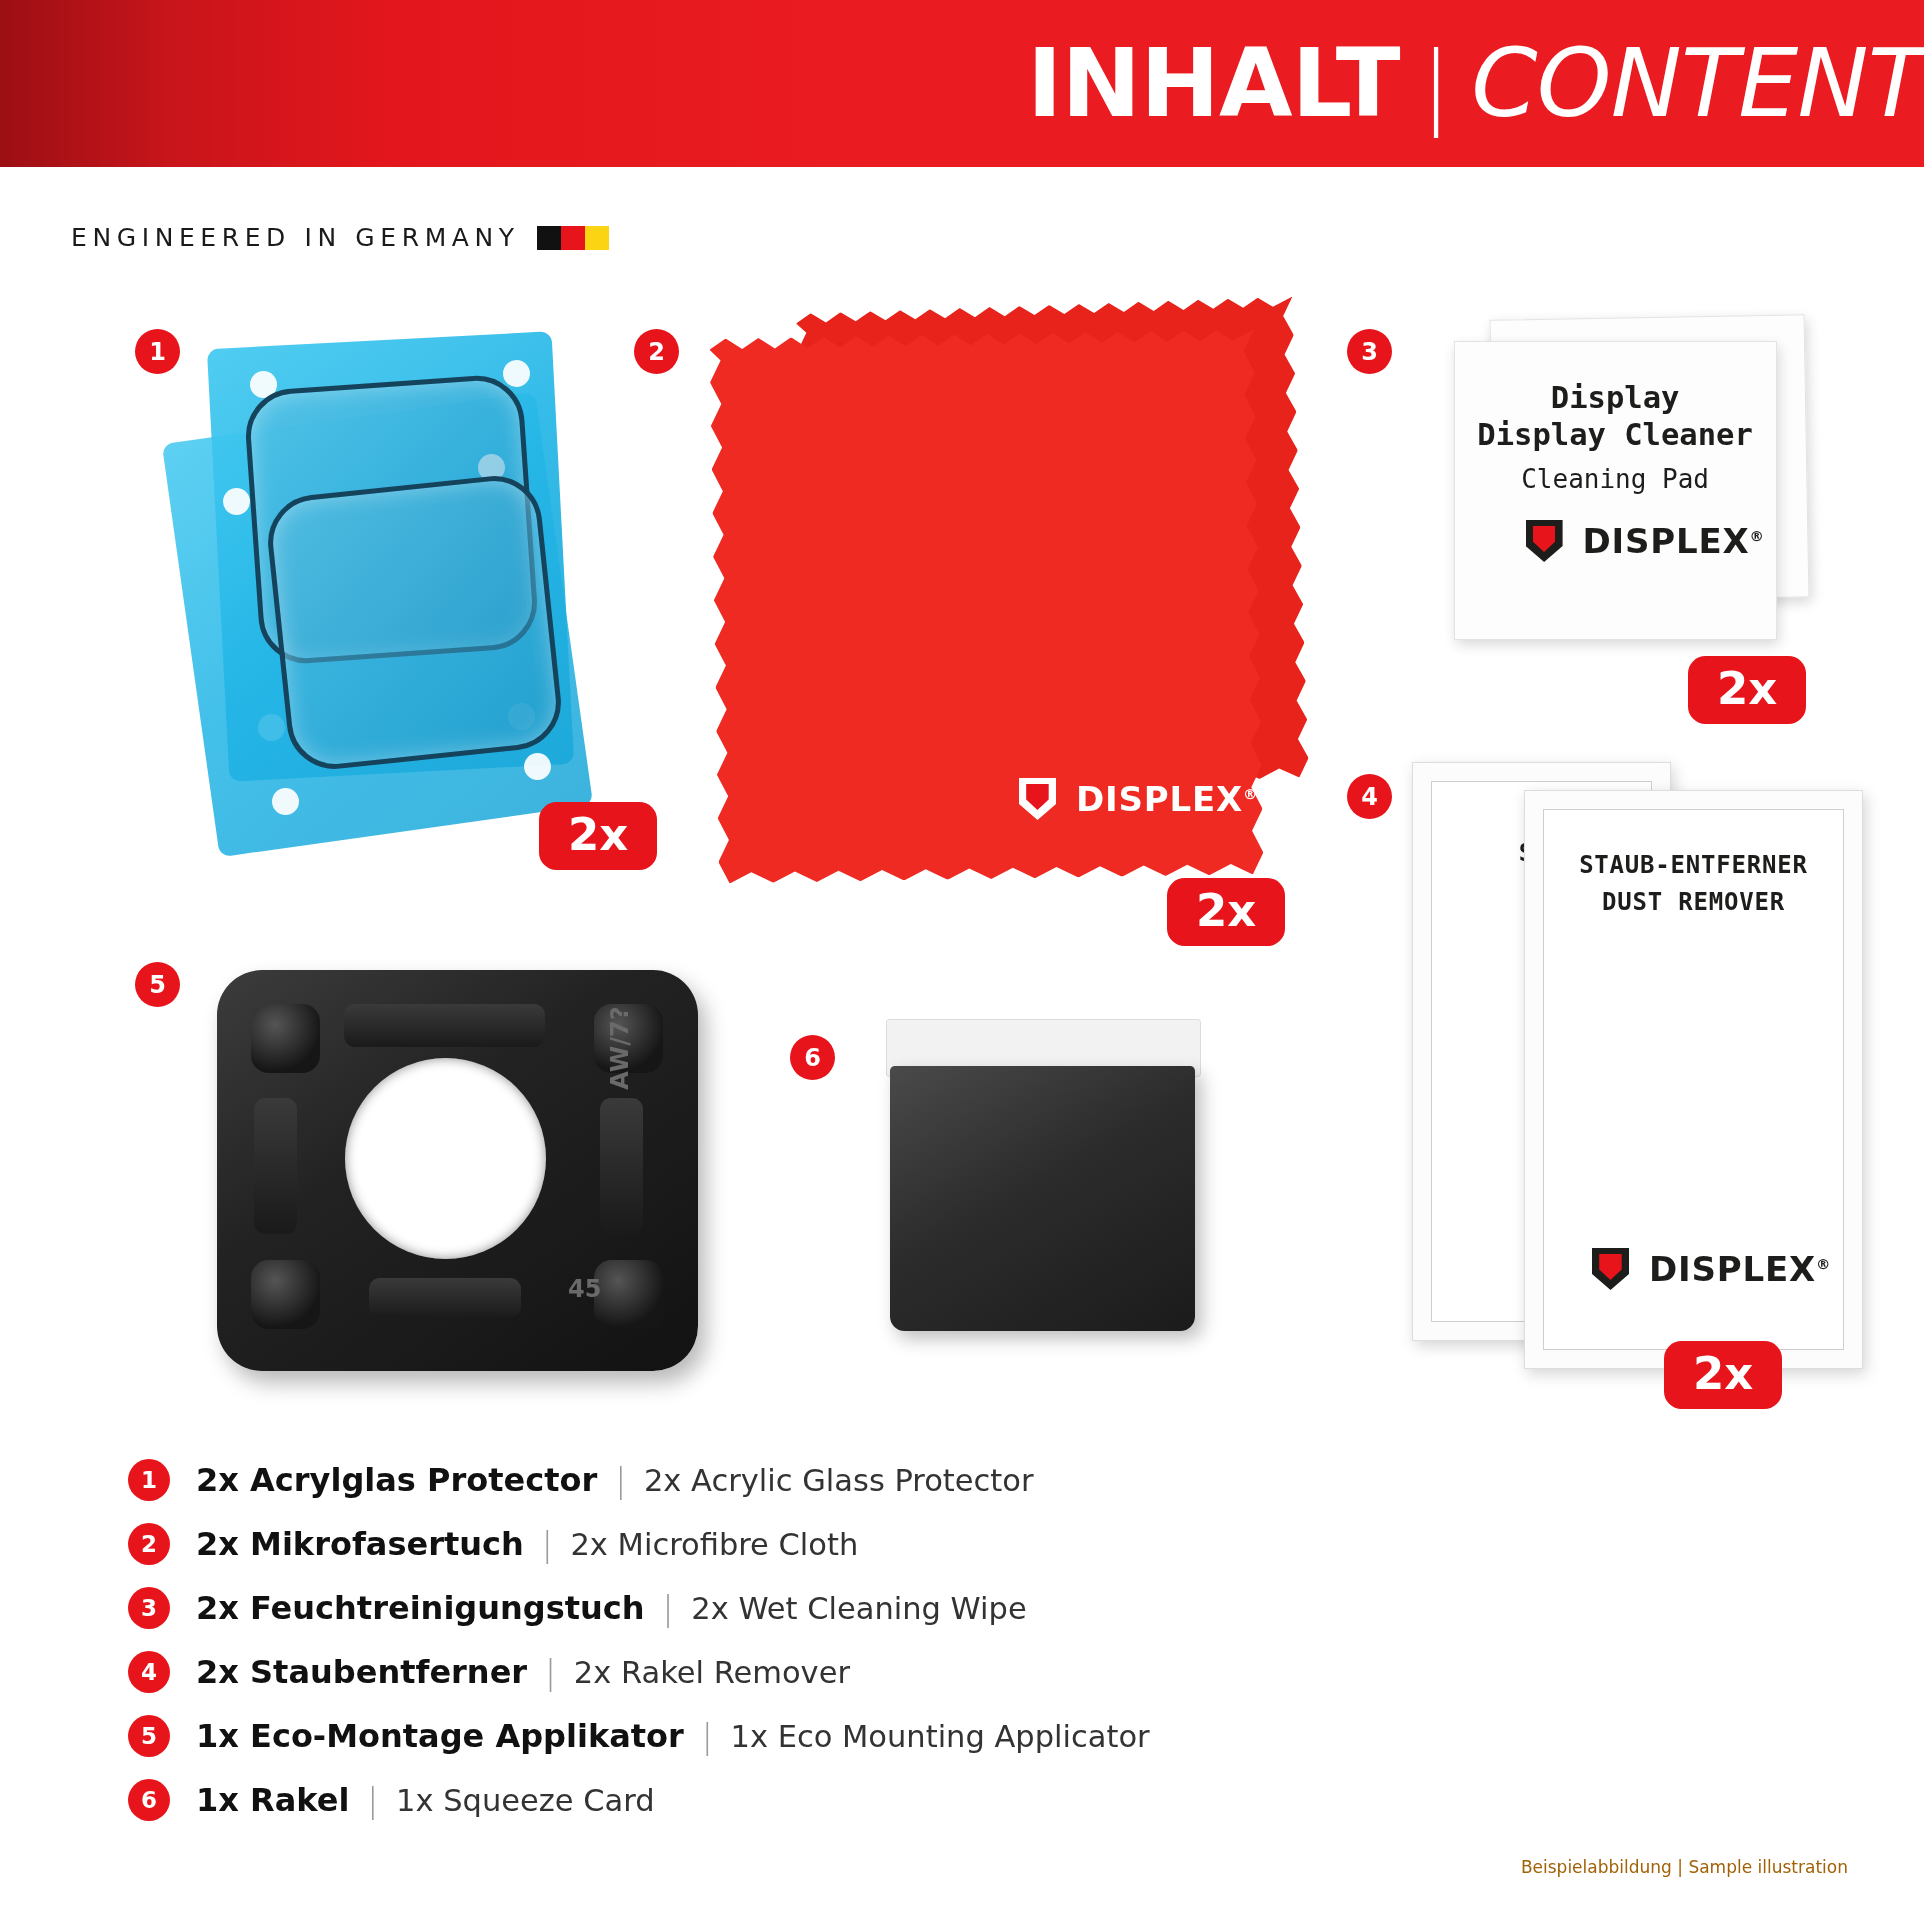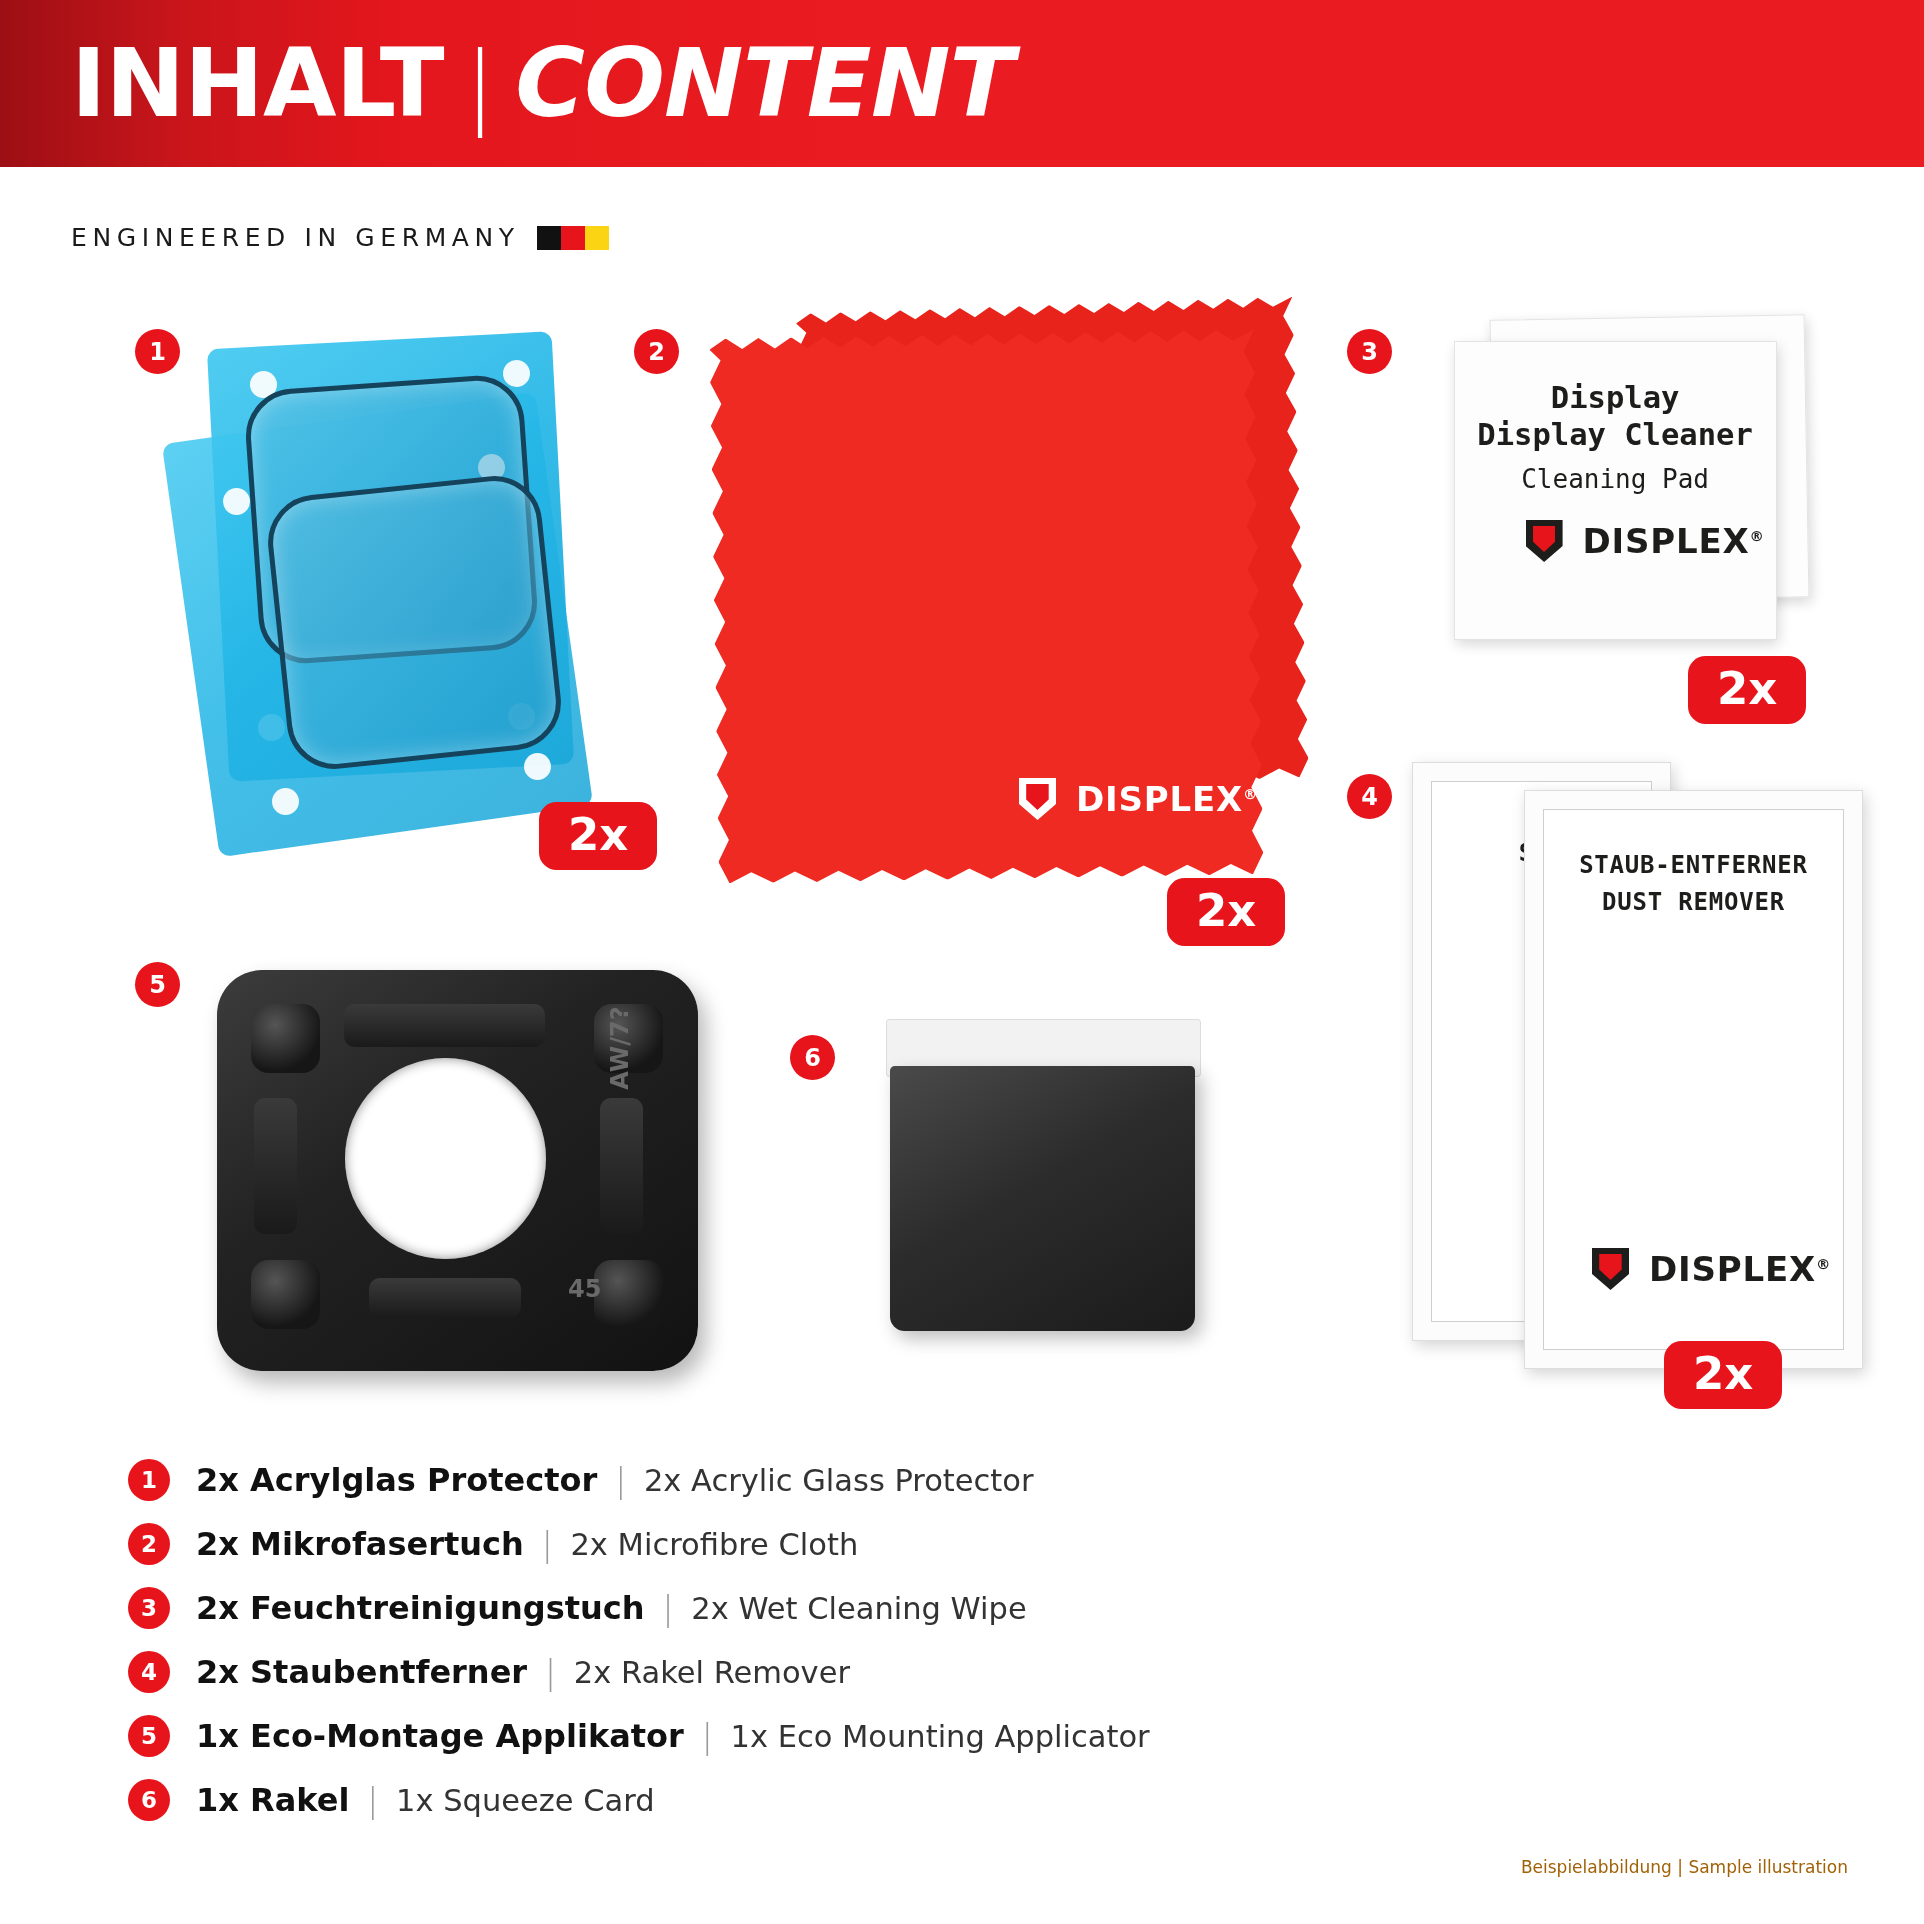--- a/index.html
+++ b/index.html
@@ -17,35 +17,36 @@
 
   
   .header {
     position: absolute;
     left: 0; top: 0;
     width: 1925px;
     height: 167px;
     background: linear-gradient(90deg, #9c0f14 0%, #c8151b 9%, #e2161c 20%, #ea1c22 45%, #ea1c22 100%);
     display: flex;
     align-items: center;
+    justify-content: flex-end;
   }
   .header-title {
     margin-left: 71px;
     color: #ffffff;
     font-size: 95px;
     line-height: 1;
     letter-spacing: -0.8px;
     font-weight: bold;
     white-space: nowrap;
     display: flex;
     align-items: baseline;
   }
   .header-title .t1 { font-weight: bold; }
   .header-title .sep { font-weight: 300; margin: 0 21px; font-size: 90px; }
-  .header-title .t2 { font-style: italic; font-weight: bold; }
+  .header-title .t2 { font-style: italic; font-weight: normal; }
 
   
   .eng-row {
     position: absolute;
     left: 71px;
     top: 223px;
     display: flex;
     align-items: center;
   }
   .eng-text {

